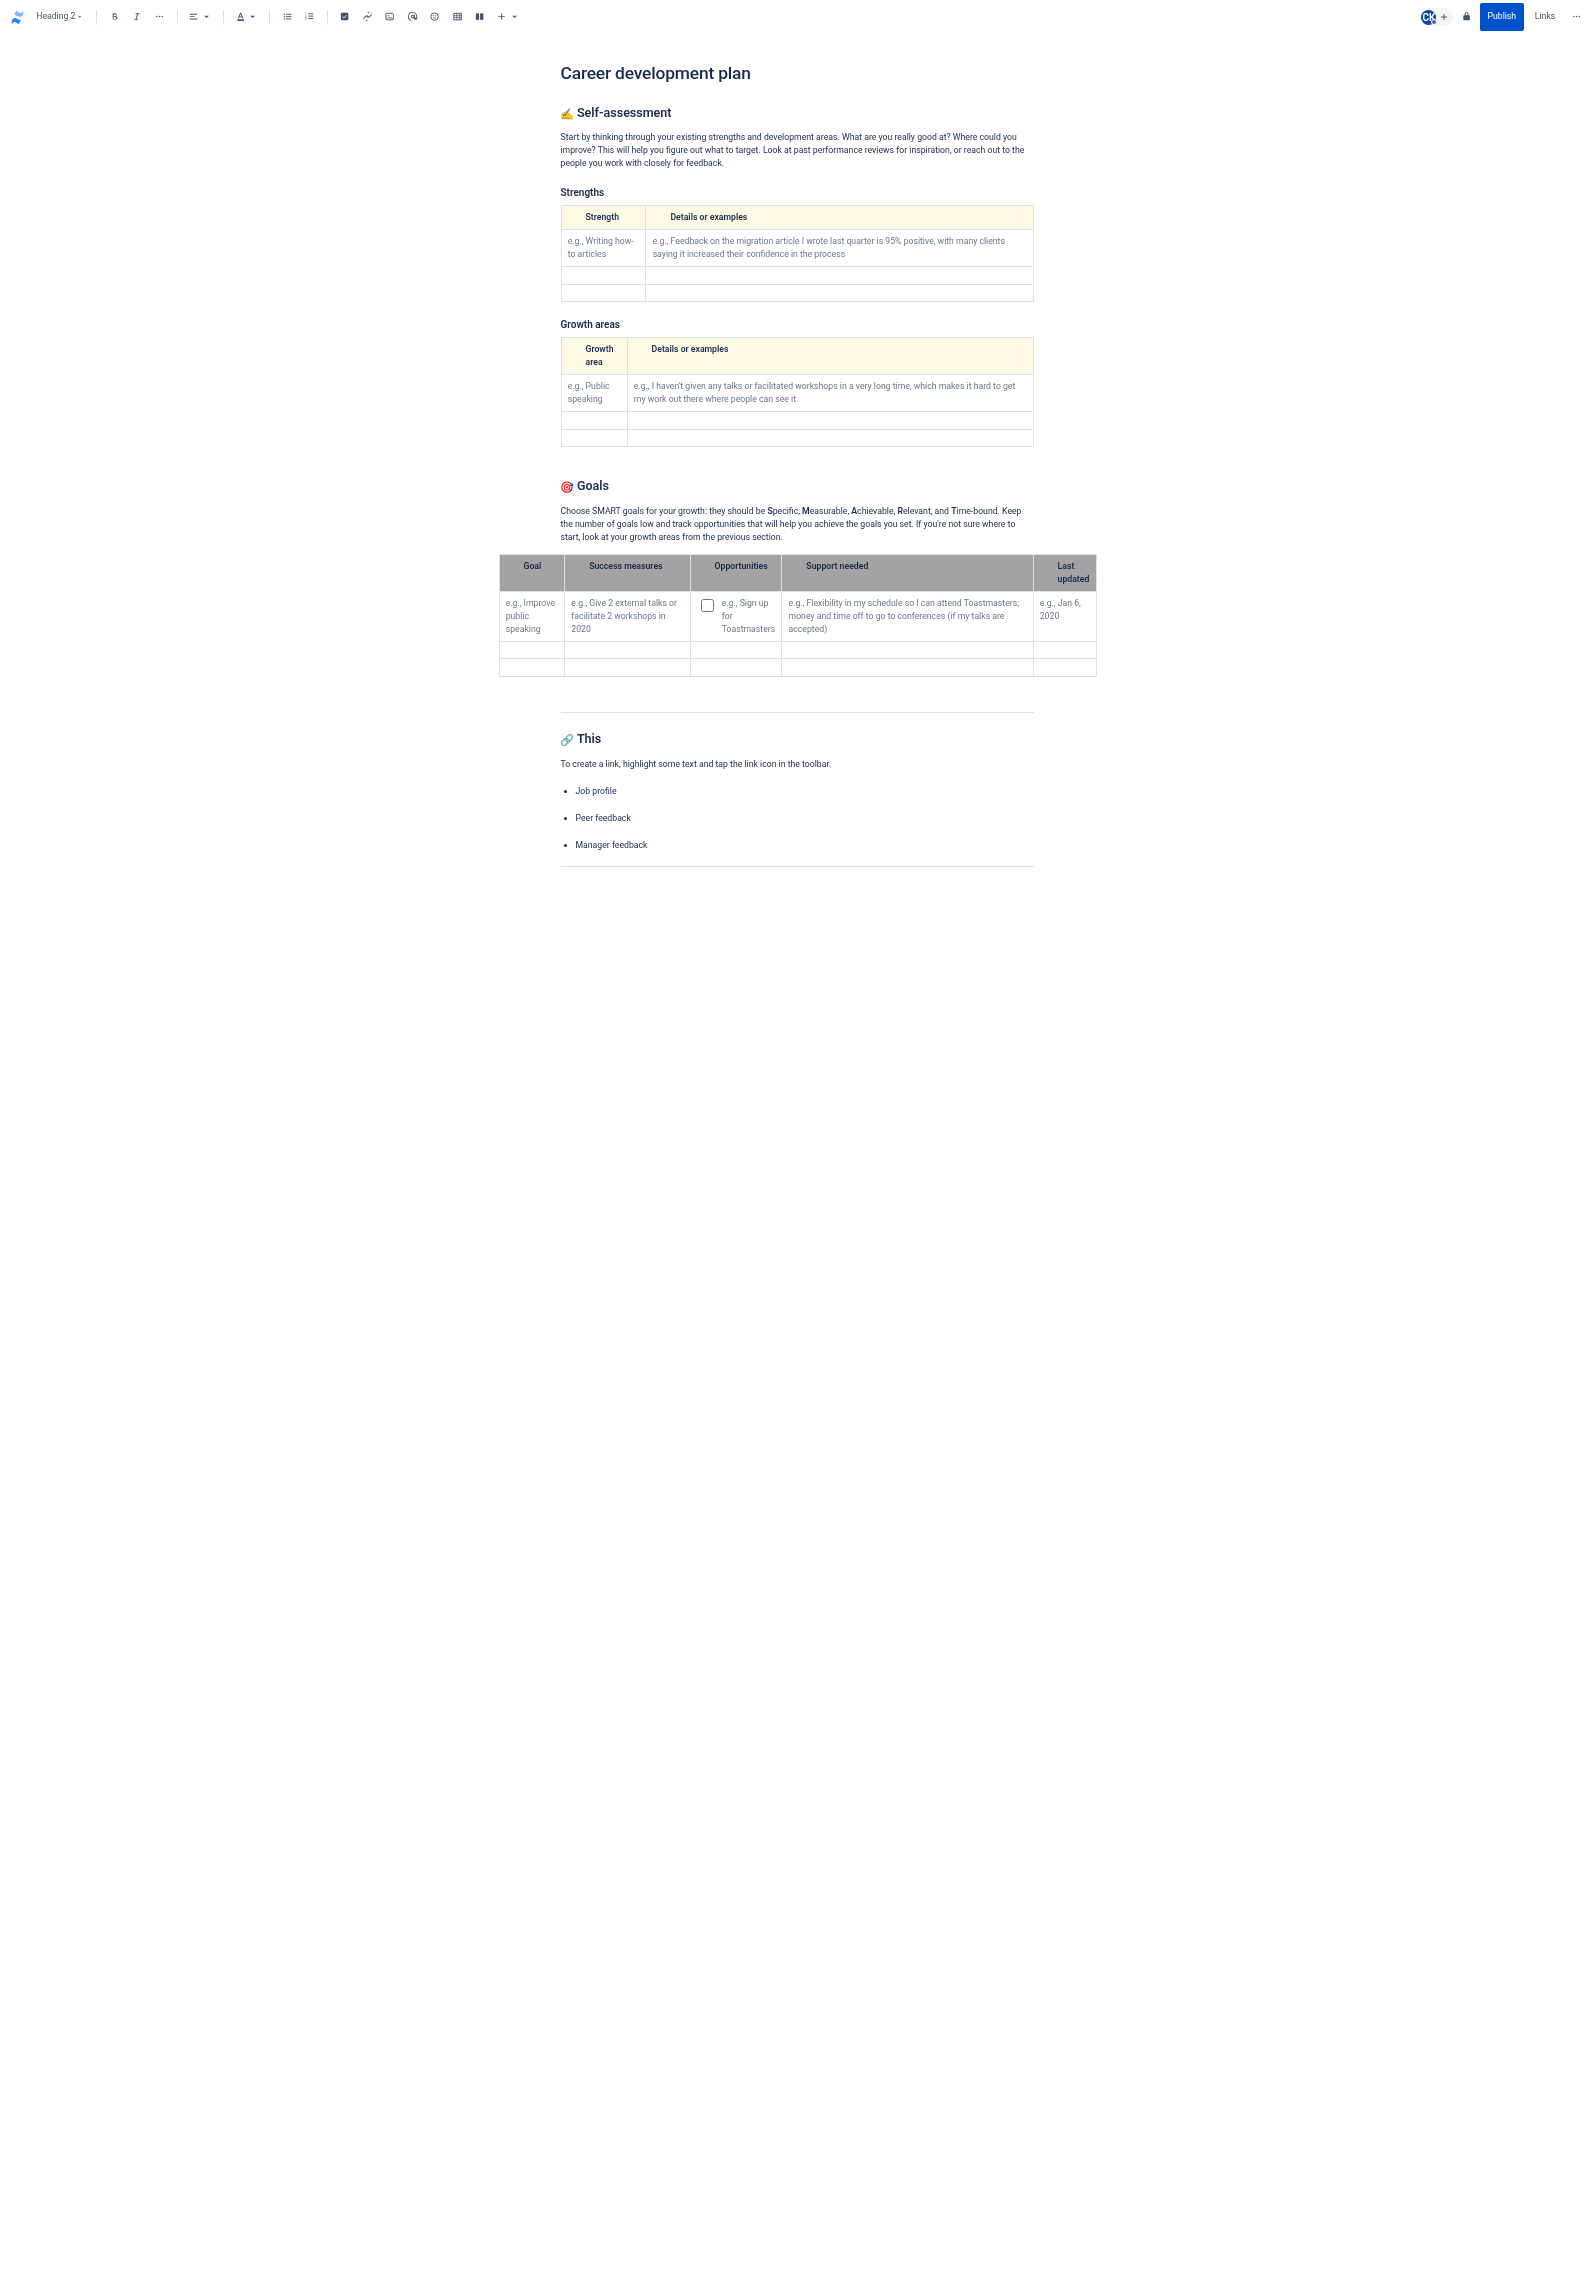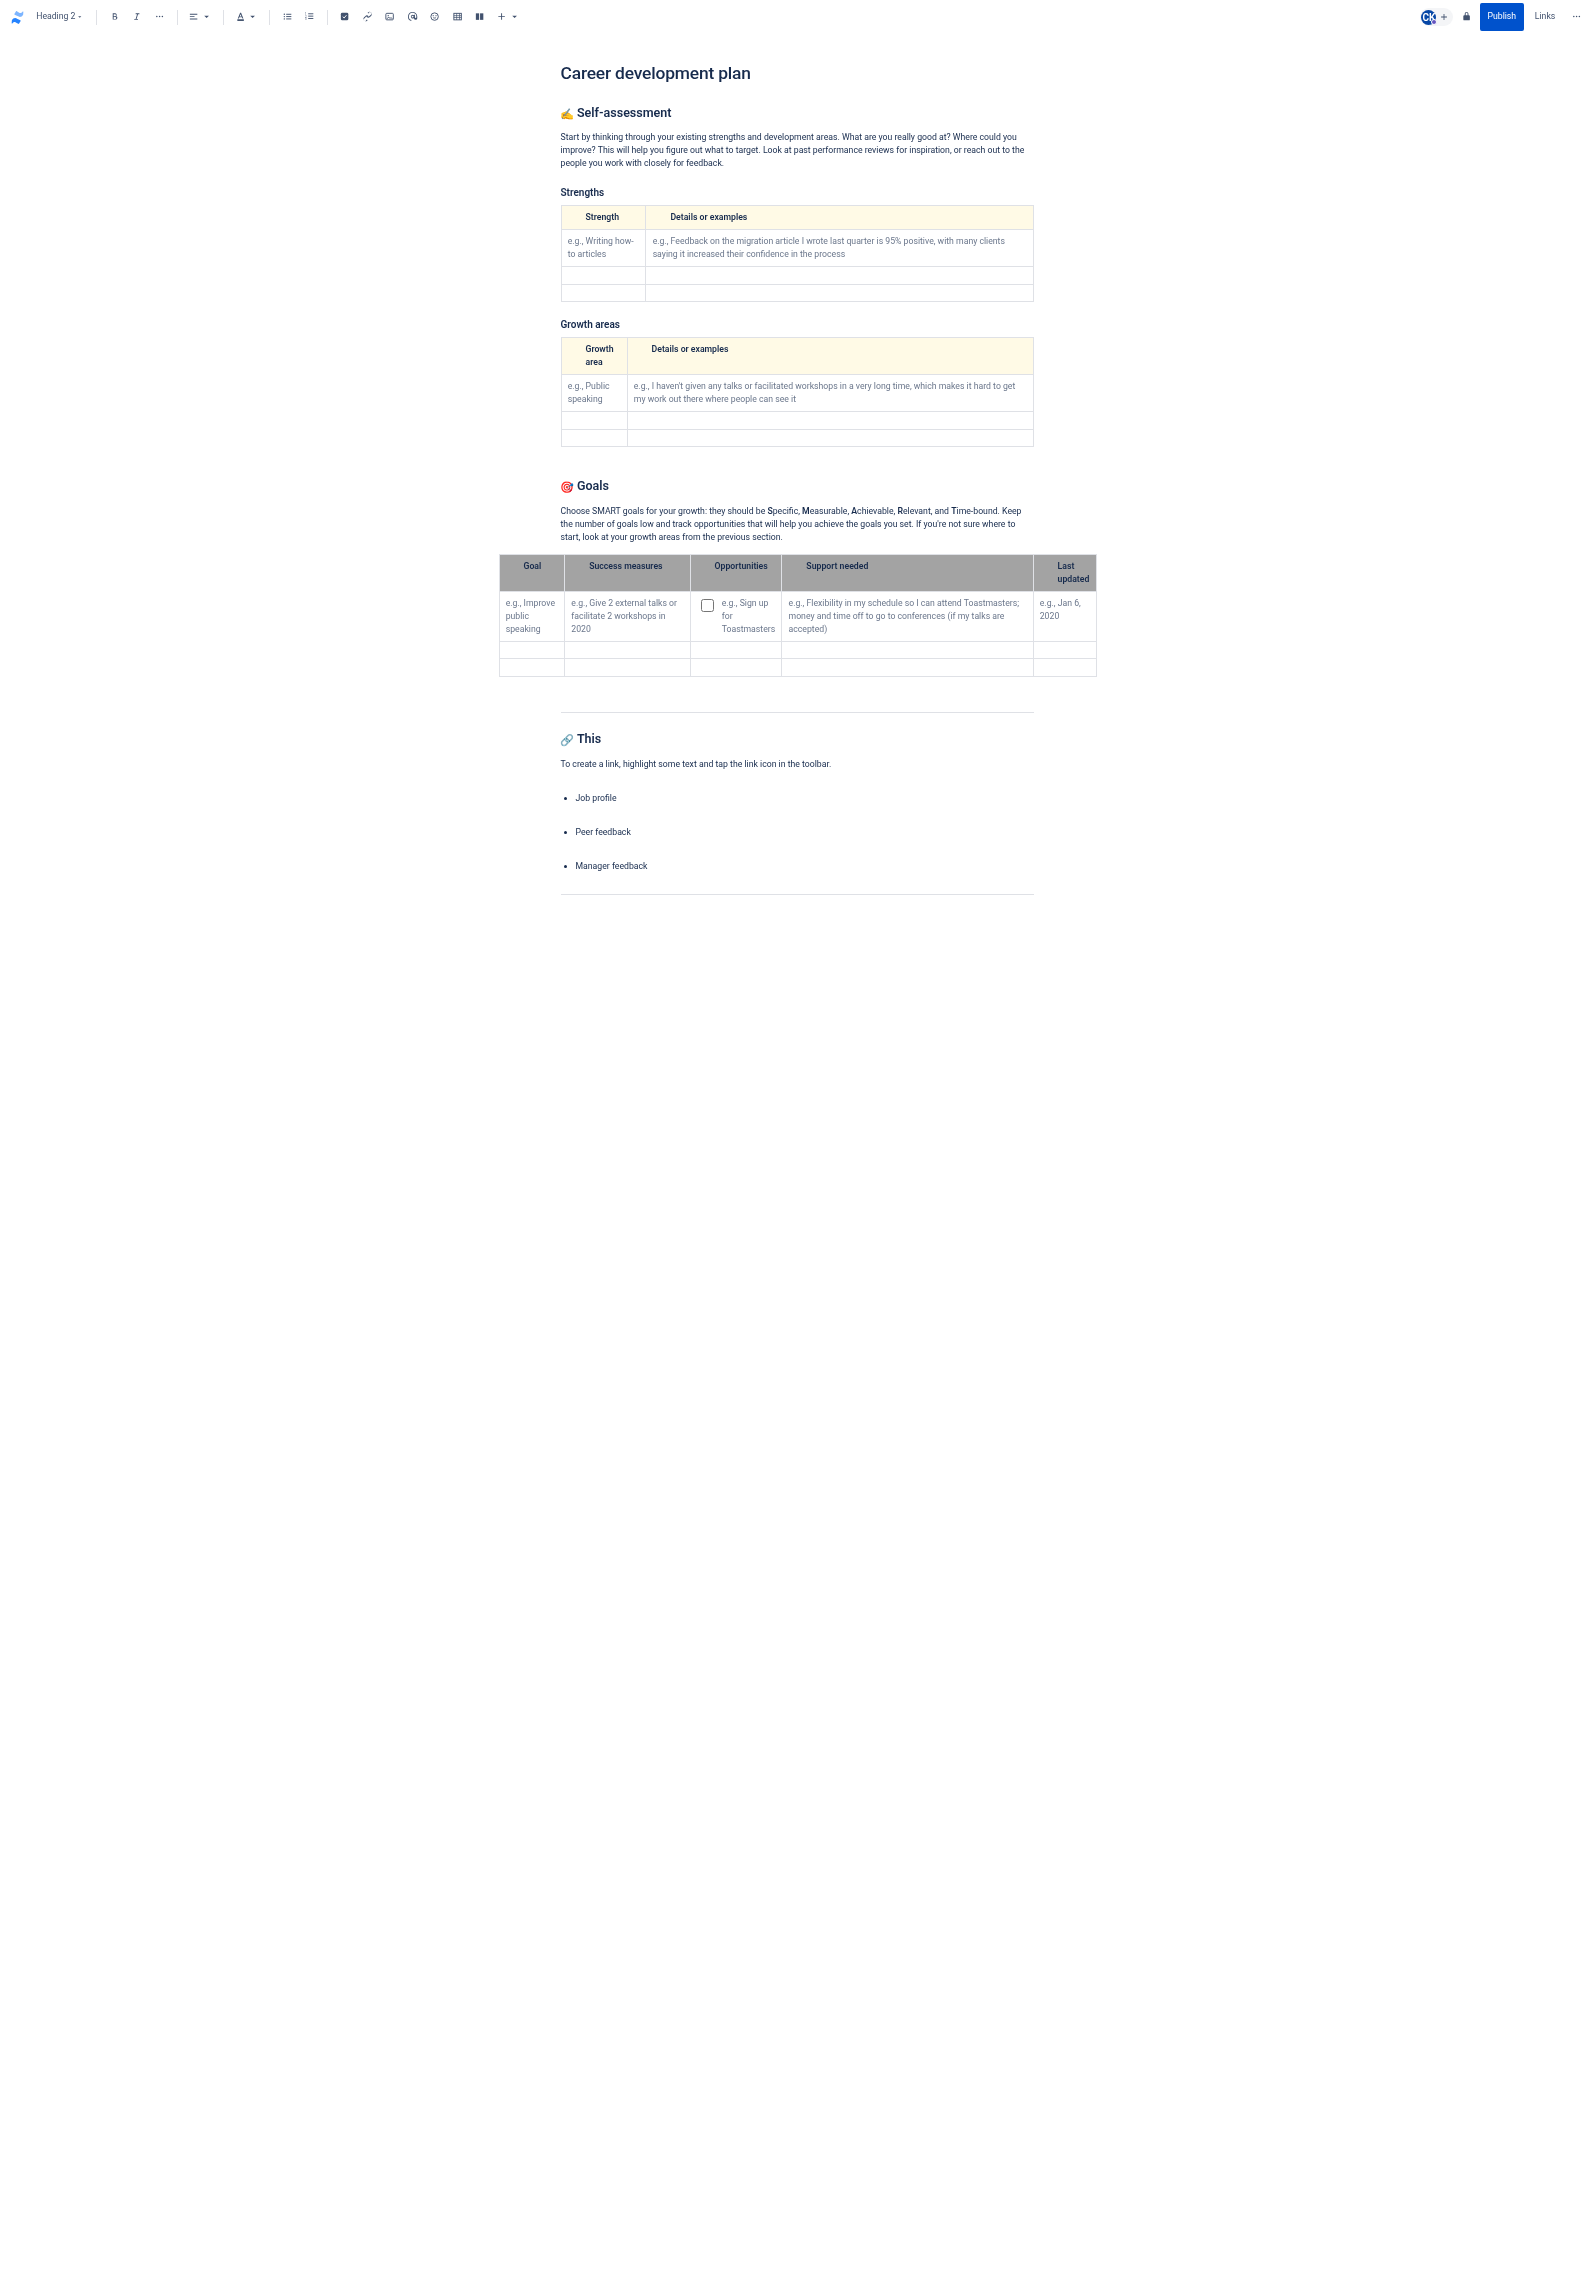--- a/index.html
+++ b/index.html
@@ -139,21 +139,21 @@
   }
 
   .action-item { display:flex; gap:5px; align-items:flex-start;}
   .action-item input[type=checkbox]{ margin-top:1.9px; }
 
   hr.divider {
     border:none; border-top:1.2px solid #DFE1E6;
     margin: 35px 0 12.5px;
   }
   ul.links { margin: 5px 0; padding-left: 15px; }
-  ul.links li { margin: 21px 0; }
+  ul.links li { margin: 14px 0; }
 
   .emoji { font-size: 11.2px; vertical-align: -1.2px; margin-right:2.5px;}
 </style>
 </head>
 <body>
 
 <div class="toolbar">
   <div class="tbtn logo">
     <svg viewBox="0 0 32 32">
         <path fill="#2684FF" d="M4 22c3-5 7-6 12-3l6 3c1 .5 1 1 .4 2l-3 5c-.5.8-1.2.9-2 .4l-5-3c-3-1.6-5-1-7 2-.6.9-1.6.4-1.9-.3L4 22z"></path>

